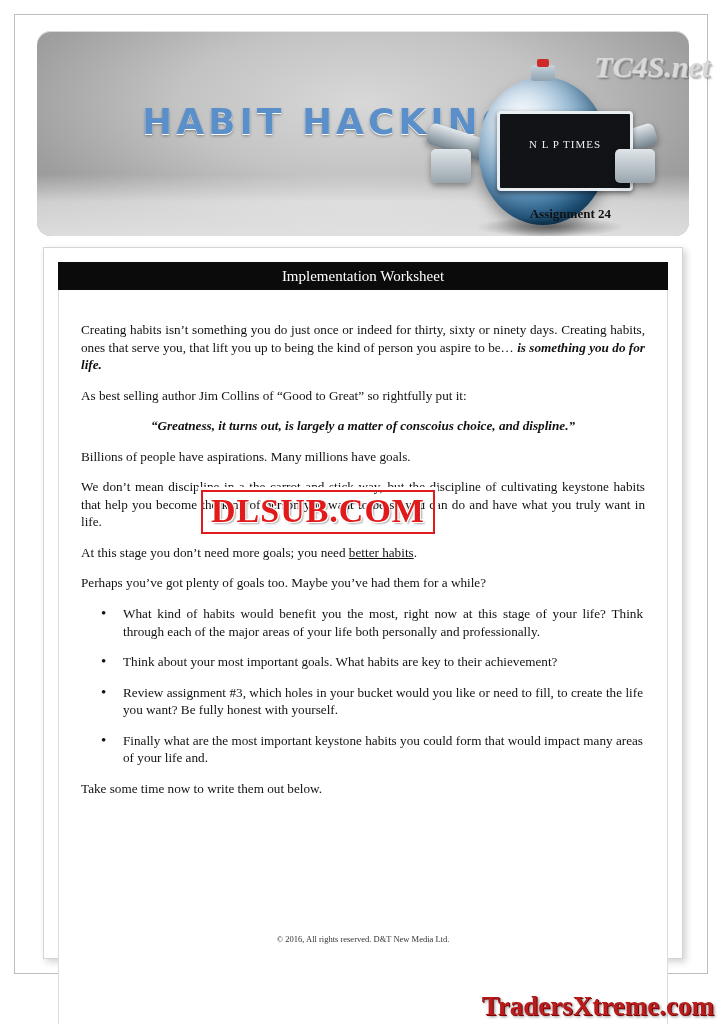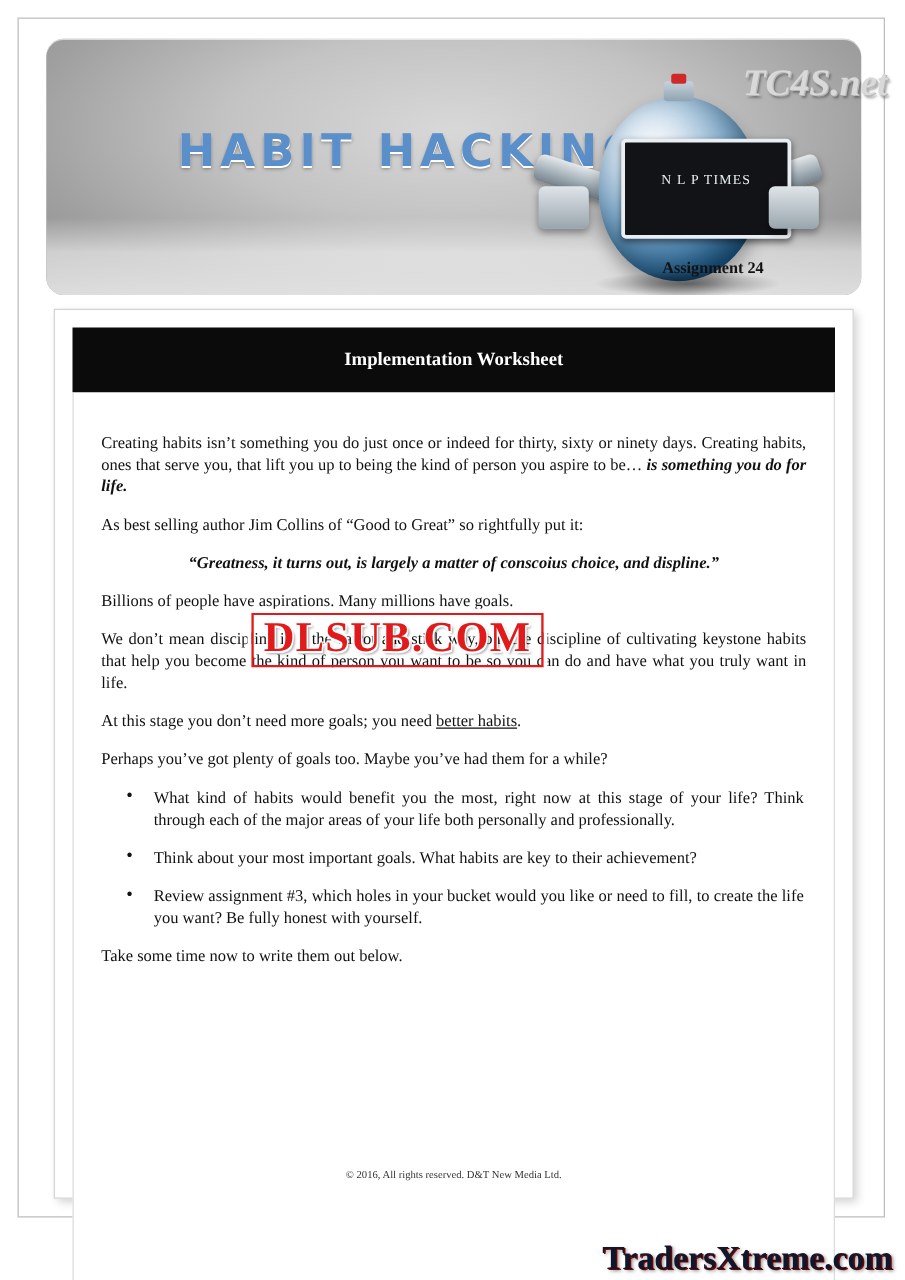--- a/index.html
+++ b/index.html
@@ -30,21 +30,21 @@
     z-index: 60;
     margin-top: 48px;
   }
   .wm-bottom {
     position: absolute;
     bottom: 2px;
     right: 10px;
     font-family: "Liberation Serif", serif;
     font-size: 27px;
     font-weight: bold;
-    color: #0f172a;
+    color: #b91c1c;
     text-shadow: 1px 1px 0 #7c0000, 2px 2px 3px rgba(0,0,0,.45);
     z-index: 60;
   }
   .wm-center {
     position: absolute;
     left: 198px;
     top: 487px;
     z-index: 55;
     font-family: "Liberation Serif", serif;
     font-size: 34px;
@@ -191,28 +191,28 @@
     top: 232px;
     width: 640px;
     height: 712px;
     background: #ffffff;
     border: 1px solid #d4d4d4;
     box-shadow: 3px 3px 7px rgba(0,0,0,.18);
     box-sizing: border-box;
   }
   .title-bar {
     margin: 14px 14px 0 14px;
-    height: 52px;
+    height: 28px;
     background: #0b0b0b;
     color: #ffffff;
     display: flex;
     align-items: center;
     justify-content: center;
     font-family: "Liberation Serif", serif;
-    font-weight: bold;
+    font-weight: normal;
     font-size: 15px;
   }
   .content {
     position: relative;
     margin: 0 14px;
     padding: 18px 22px 10px 22px;
     border: 1px solid #dcdcdc;
     border-top: none;
     height: 812px;
     box-sizing: border-box;
@@ -313,20 +313,21 @@
 
 
       <p><span>At this stage you don’t need more goals; you need </span><span class="underline">better habits</span><span>.</span></p>
 
       <p>Perhaps you’ve got plenty of goals too. Maybe you’ve had them for a while?</p>
 
       <ul class="bullets">
         <li>What kind of habits would benefit you the most, right now at this stage of your life? Think through each of the major areas of your life both personally and professionally.</li>
         <li>Think about your most important goals. What habits are key to their achievement?</li>
         <li>Review assignment #3, which holes in your bucket would you like or need to fill, to create the life you want? Be fully honest with yourself.</li>
+        <li>Finally what are the most important keystone habits you could form that would impact many areas of your life and.</li>
       </ul>
 
       <p>Take some time now to write them out below.</p>
     </div>
 
     <div class="footer">© 2016, All rights reserved. D&amp;T New Media Ltd.</div>
   </div>
 </div>
 
 <div class="wm-top">TC4S.net</div>

